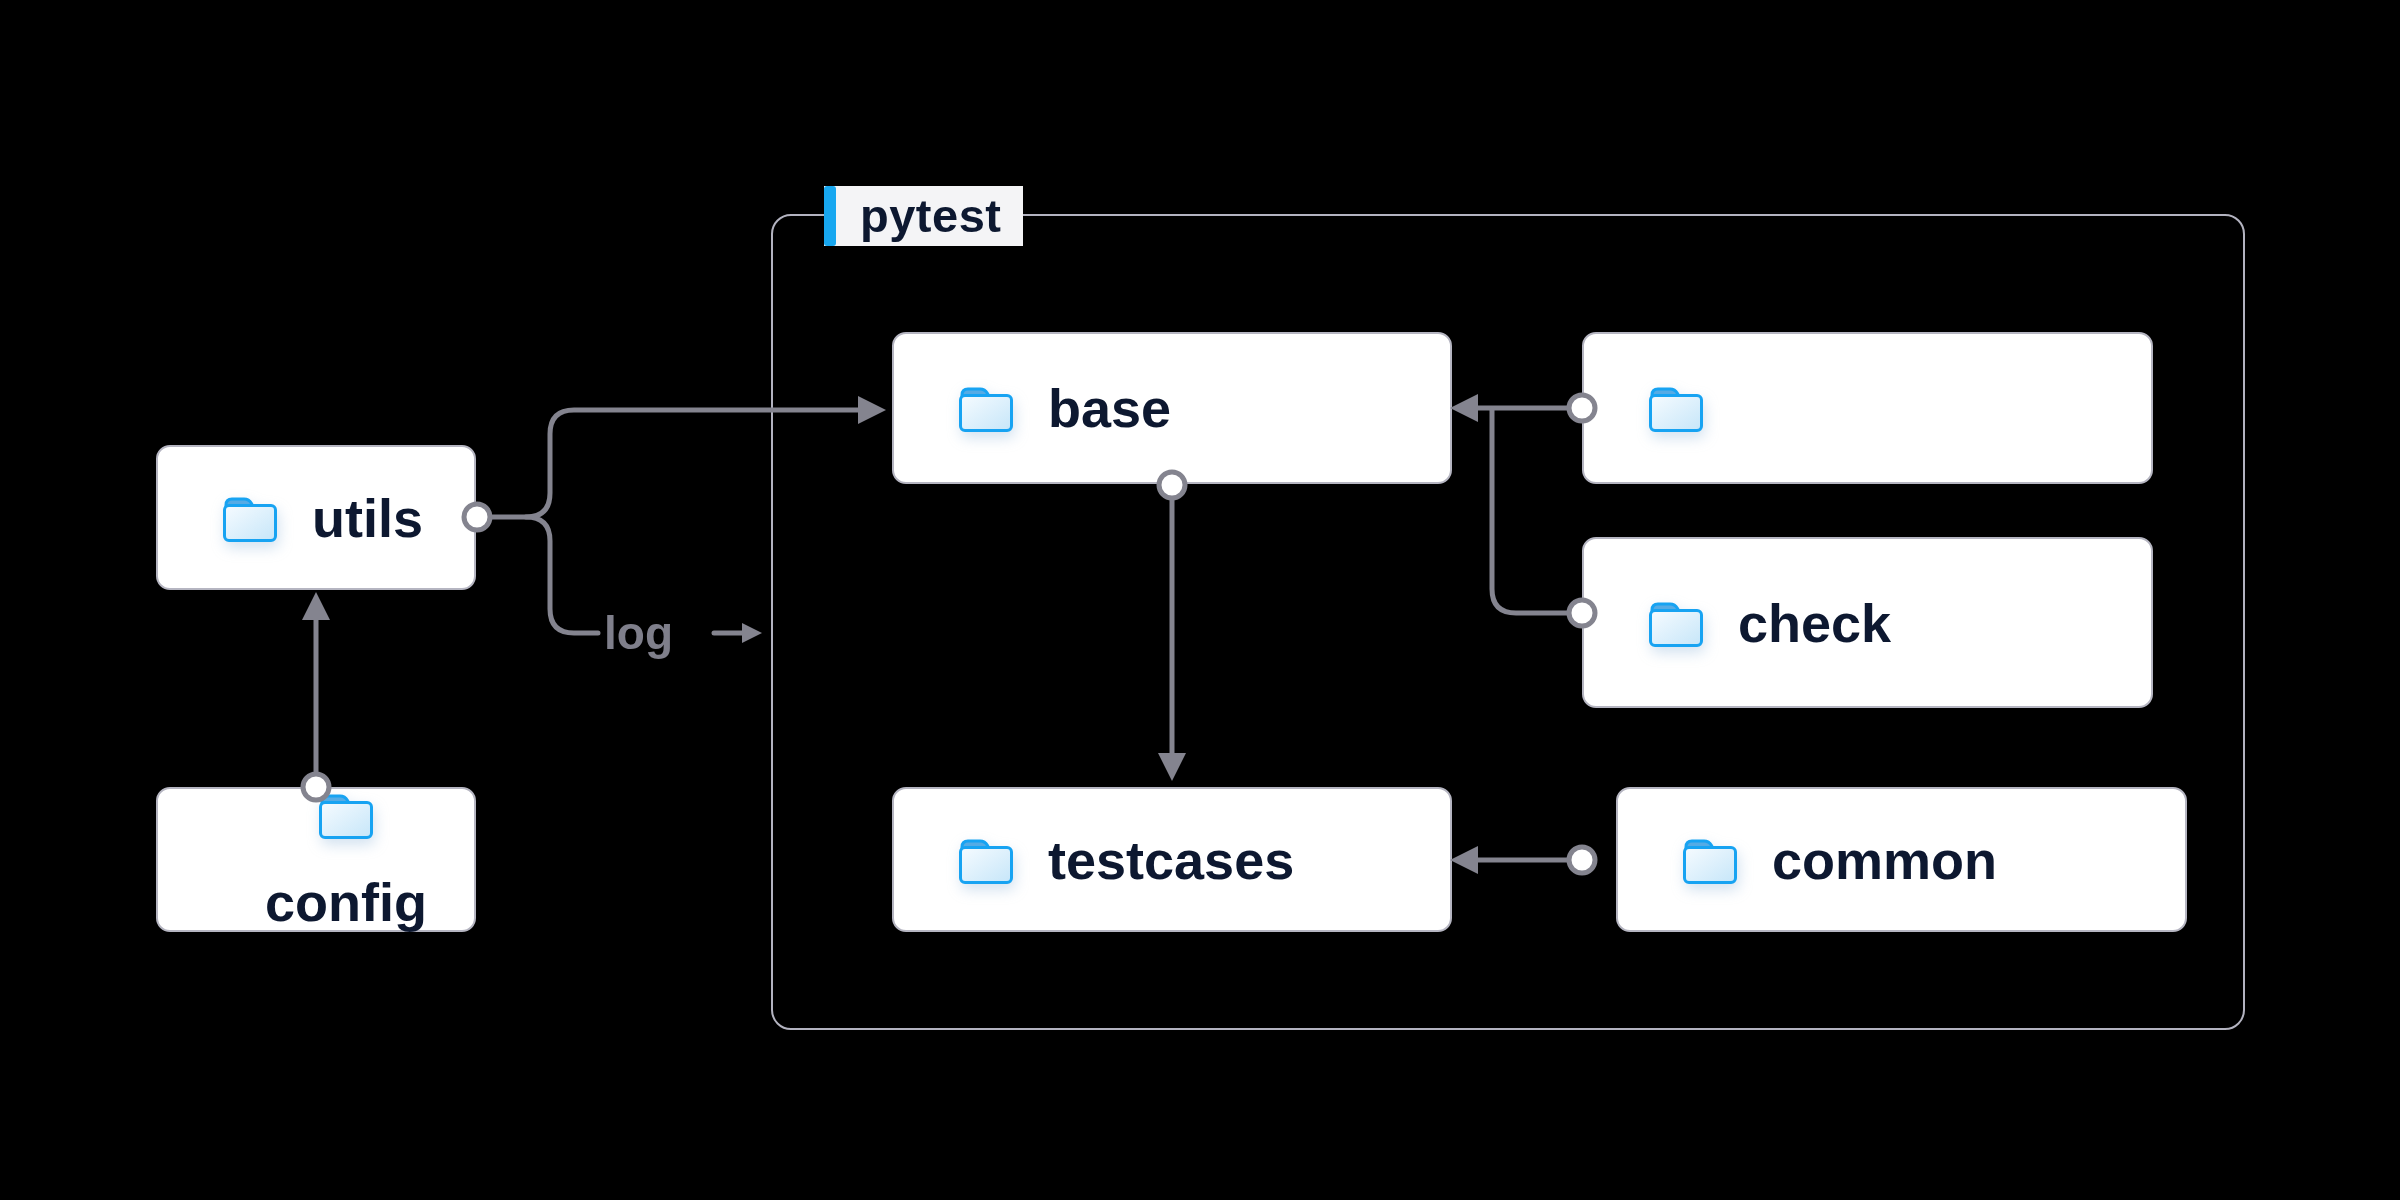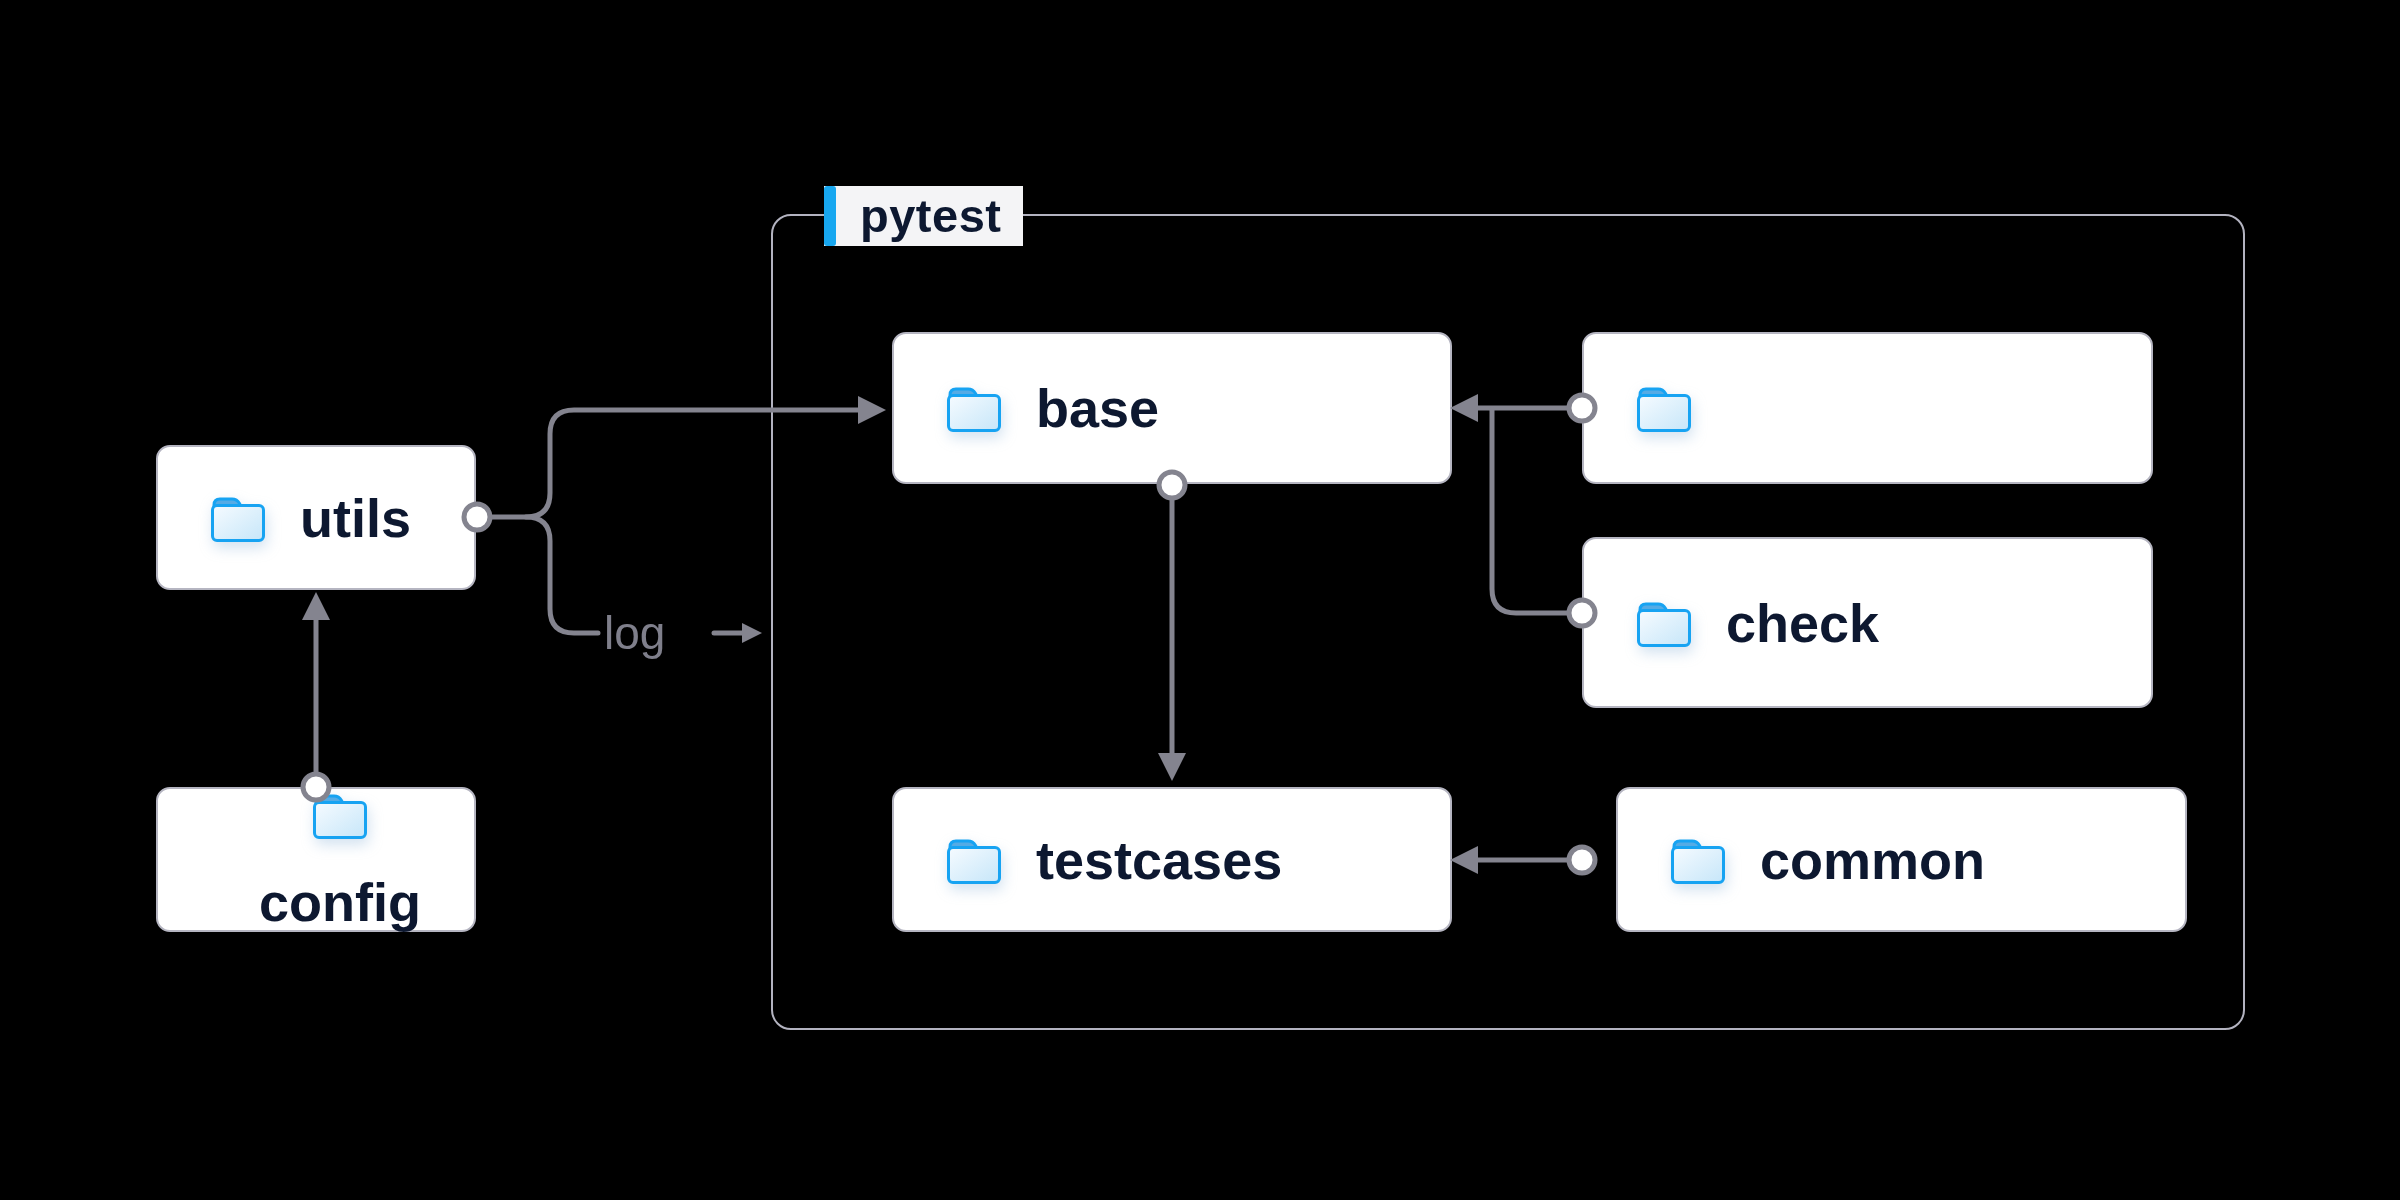--- a/index.html
+++ b/index.html
@@ -24,37 +24,37 @@
     flex:0 0 auto;
   }
   .group-label .gtext{
     font-size:47px;font-weight:700;color:#0d1830;letter-spacing:0.5px;
     line-height:60px;white-space:nowrap;
   }
   
   .node{
     position:absolute;background:#ffffff;border:2.5px solid #b5b5c1;
     border-radius:14px;box-sizing:border-box;display:flex;align-items:center;
-    padding-left:48px;gap:30px;z-index:2;
+    padding-left:60px;gap:30px;z-index:2;
   }
   .node .nlabel{
     font-size:54px;font-weight:700;color:#0d1830;letter-spacing:0px;
     white-space:nowrap;
   }
   .folder{display:inline-flex;flex:0 0 auto;}
   .folder svg{filter:drop-shadow(2px 6px 7px rgba(110,160,205,0.30));}
   
   #edges{
     position:absolute;left:0;top:0;width:2400px;height:1200px;z-index:3;
     pointer-events:none;
   }
   
   .log-label{
     position:absolute;left:604px;top:605px;z-index:2;
-    font-size:46px;font-weight:400;color:#7f7f8b;line-height:56px;
+    font-size:46px;font-weight:700;color:#7f7f8b;line-height:56px;
     white-space:nowrap;
   }
 </style>
 </head>
 <body>
 
 <div id="canvas">
 
   <div class="group-box"></div>
   <div class="group-label">

